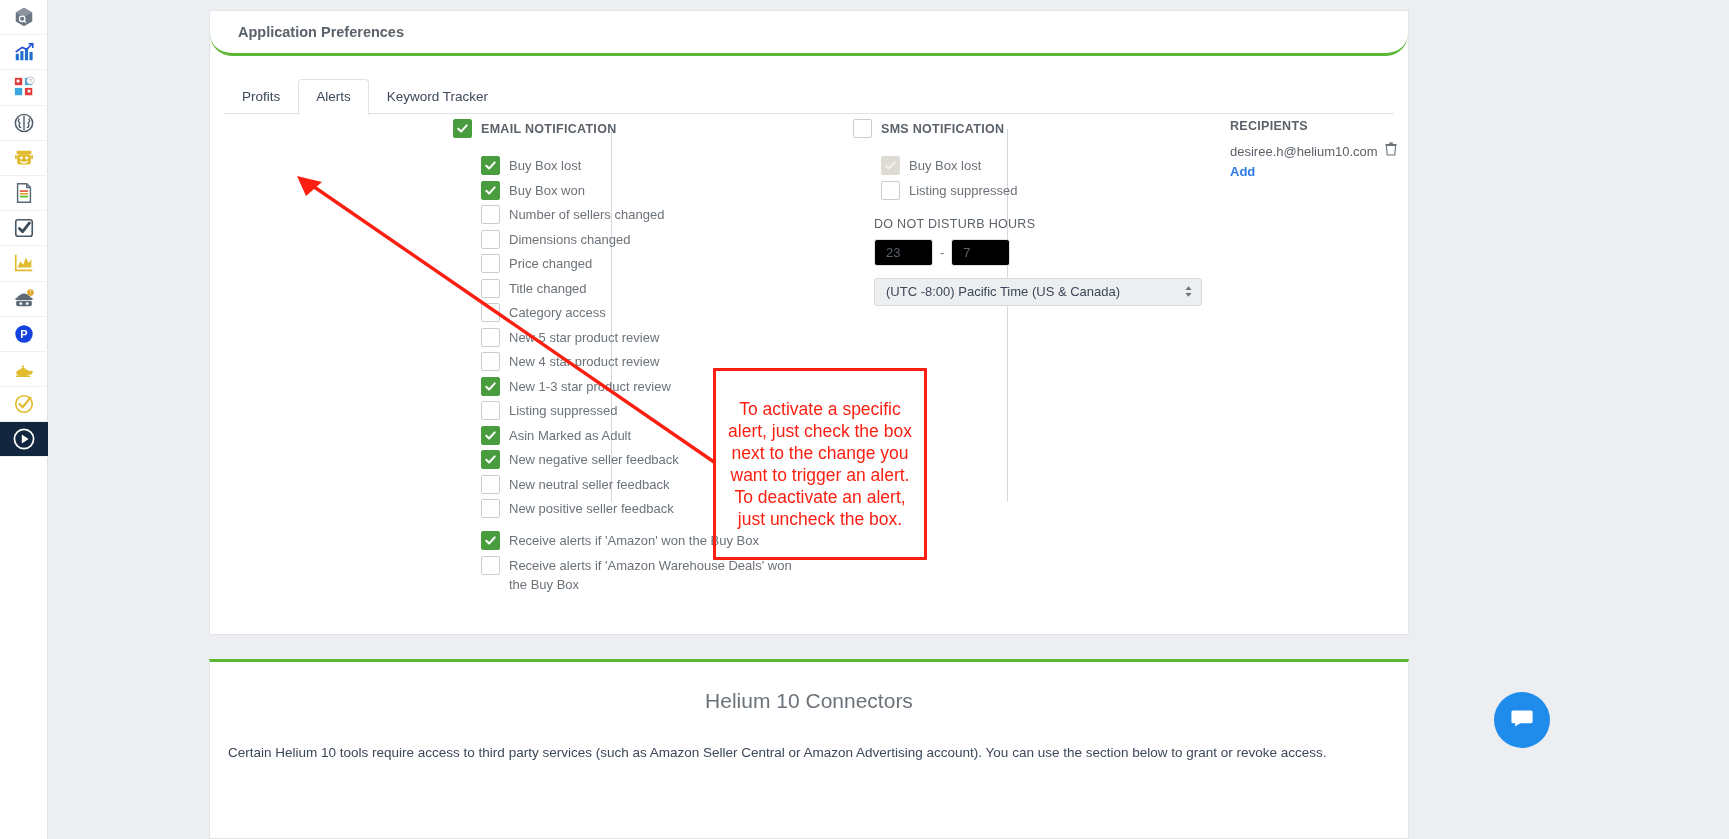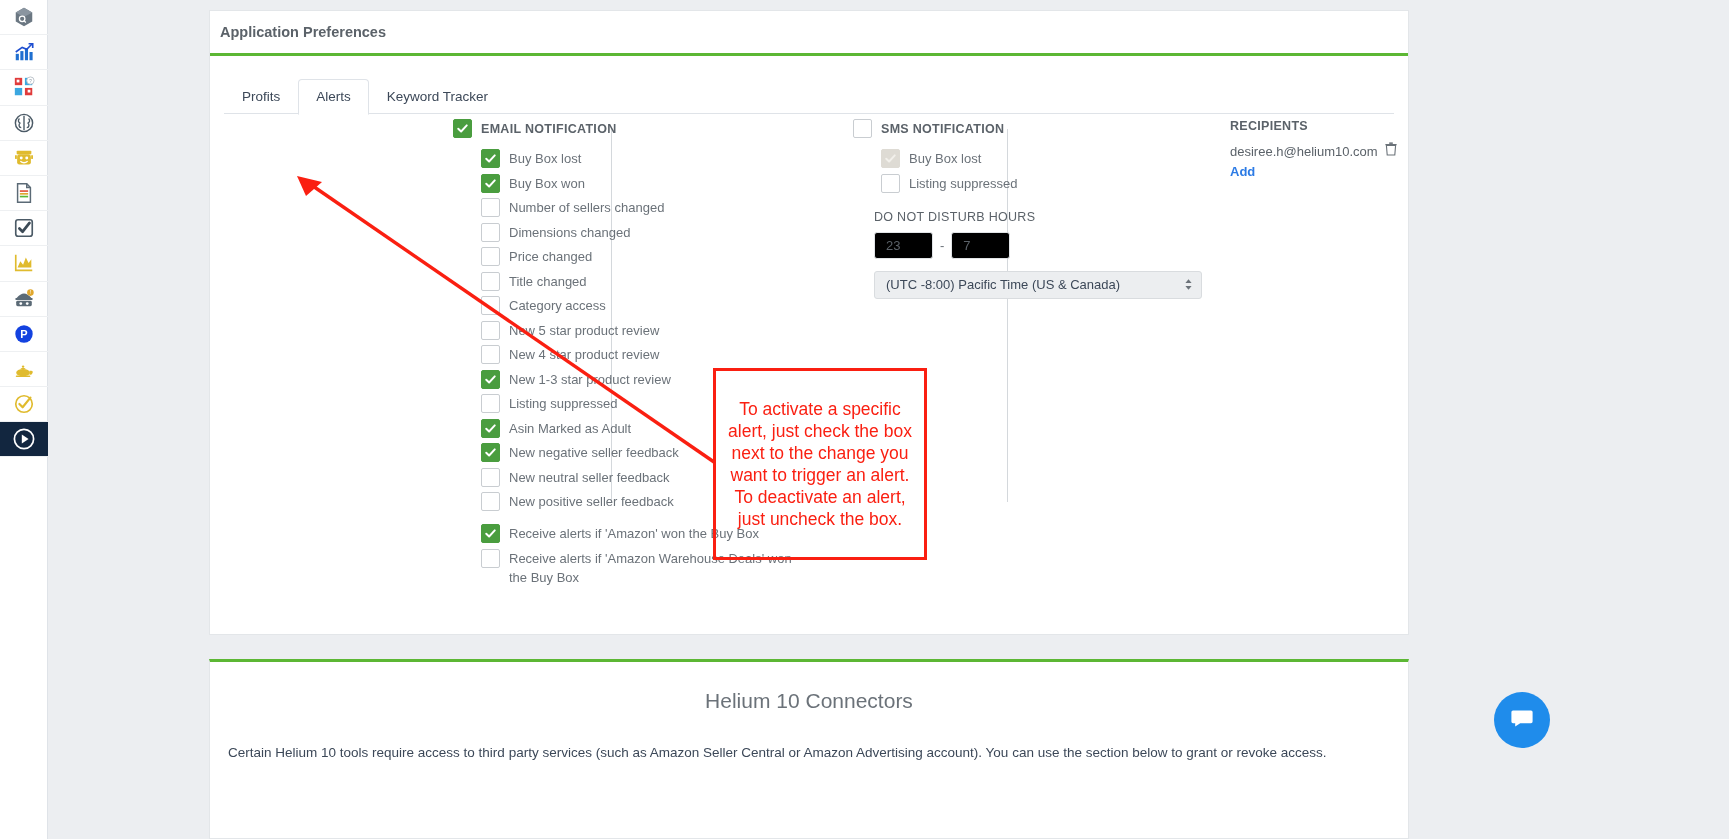--- a/index.html
+++ b/index.html
@@ -25,21 +25,21 @@
   .side-item svg { display: block; }
 
   
   .pref-card {
     position: absolute; left: 209px; top: 10px;
     width: 1200px; height: 625px;
     background: #fff; border: 1px solid #e3e6e9;
   }
   .pref-head {
     height: 45px; display: flex; align-items: center;
-    padding-left: 10px; border-bottom: 3px solid #5cb734;
+    padding-left: 28px; border-bottom: 3px solid #5cb734; border-radius: 22px;
   }
   .pref-title { font-size: 14.5px; font-weight: bold; color: #5b6269; }
 
   .tabbar {
     position: relative; height: 36px; margin: 22px 14px 0 14px;
     border-bottom: 1px solid #dfe3e8;
   }
   .tab {
     position: relative; float: left; padding: 9px 17px 10px 17px;
     font-size: 13.5px; color: #3c4858; cursor: pointer;
@@ -70,21 +70,21 @@
     display: flex; align-items: center; justify-content: center;
     cursor: pointer;
   }
   .cb.checked { background: #4a9d3f; border-color: #4a9d3f; }
   .cb.disabled { background: #dedbd4; border-color: #dedbd4; cursor: default; }
   .cb .tick { display: none; }
   .cb.checked .tick, .cb.disabled .tick { display: block; }
   .cb.checked .tick path { stroke: #ffffff; }
   .cb.disabled .tick path { stroke: #f2f0eb; }
 
-  .opt-list { margin-top: 11px; padding-left: 28px; }
+  .opt-list { margin-top: 18px; padding-left: 28px; }
   .opt {
     display: flex; align-items: flex-start; gap: 9px;
     margin-bottom: 5.5px; min-height: 19px;
   }
   .opt-label {
     font-size: 13px; color: #6b7279; line-height: 19px; cursor: pointer;
   }
   .opt.gap { margin-top: 13px; }
   .opt.wrap { width: 330px; }
   .opt.wrap .opt-label { line-height: 19px; }

